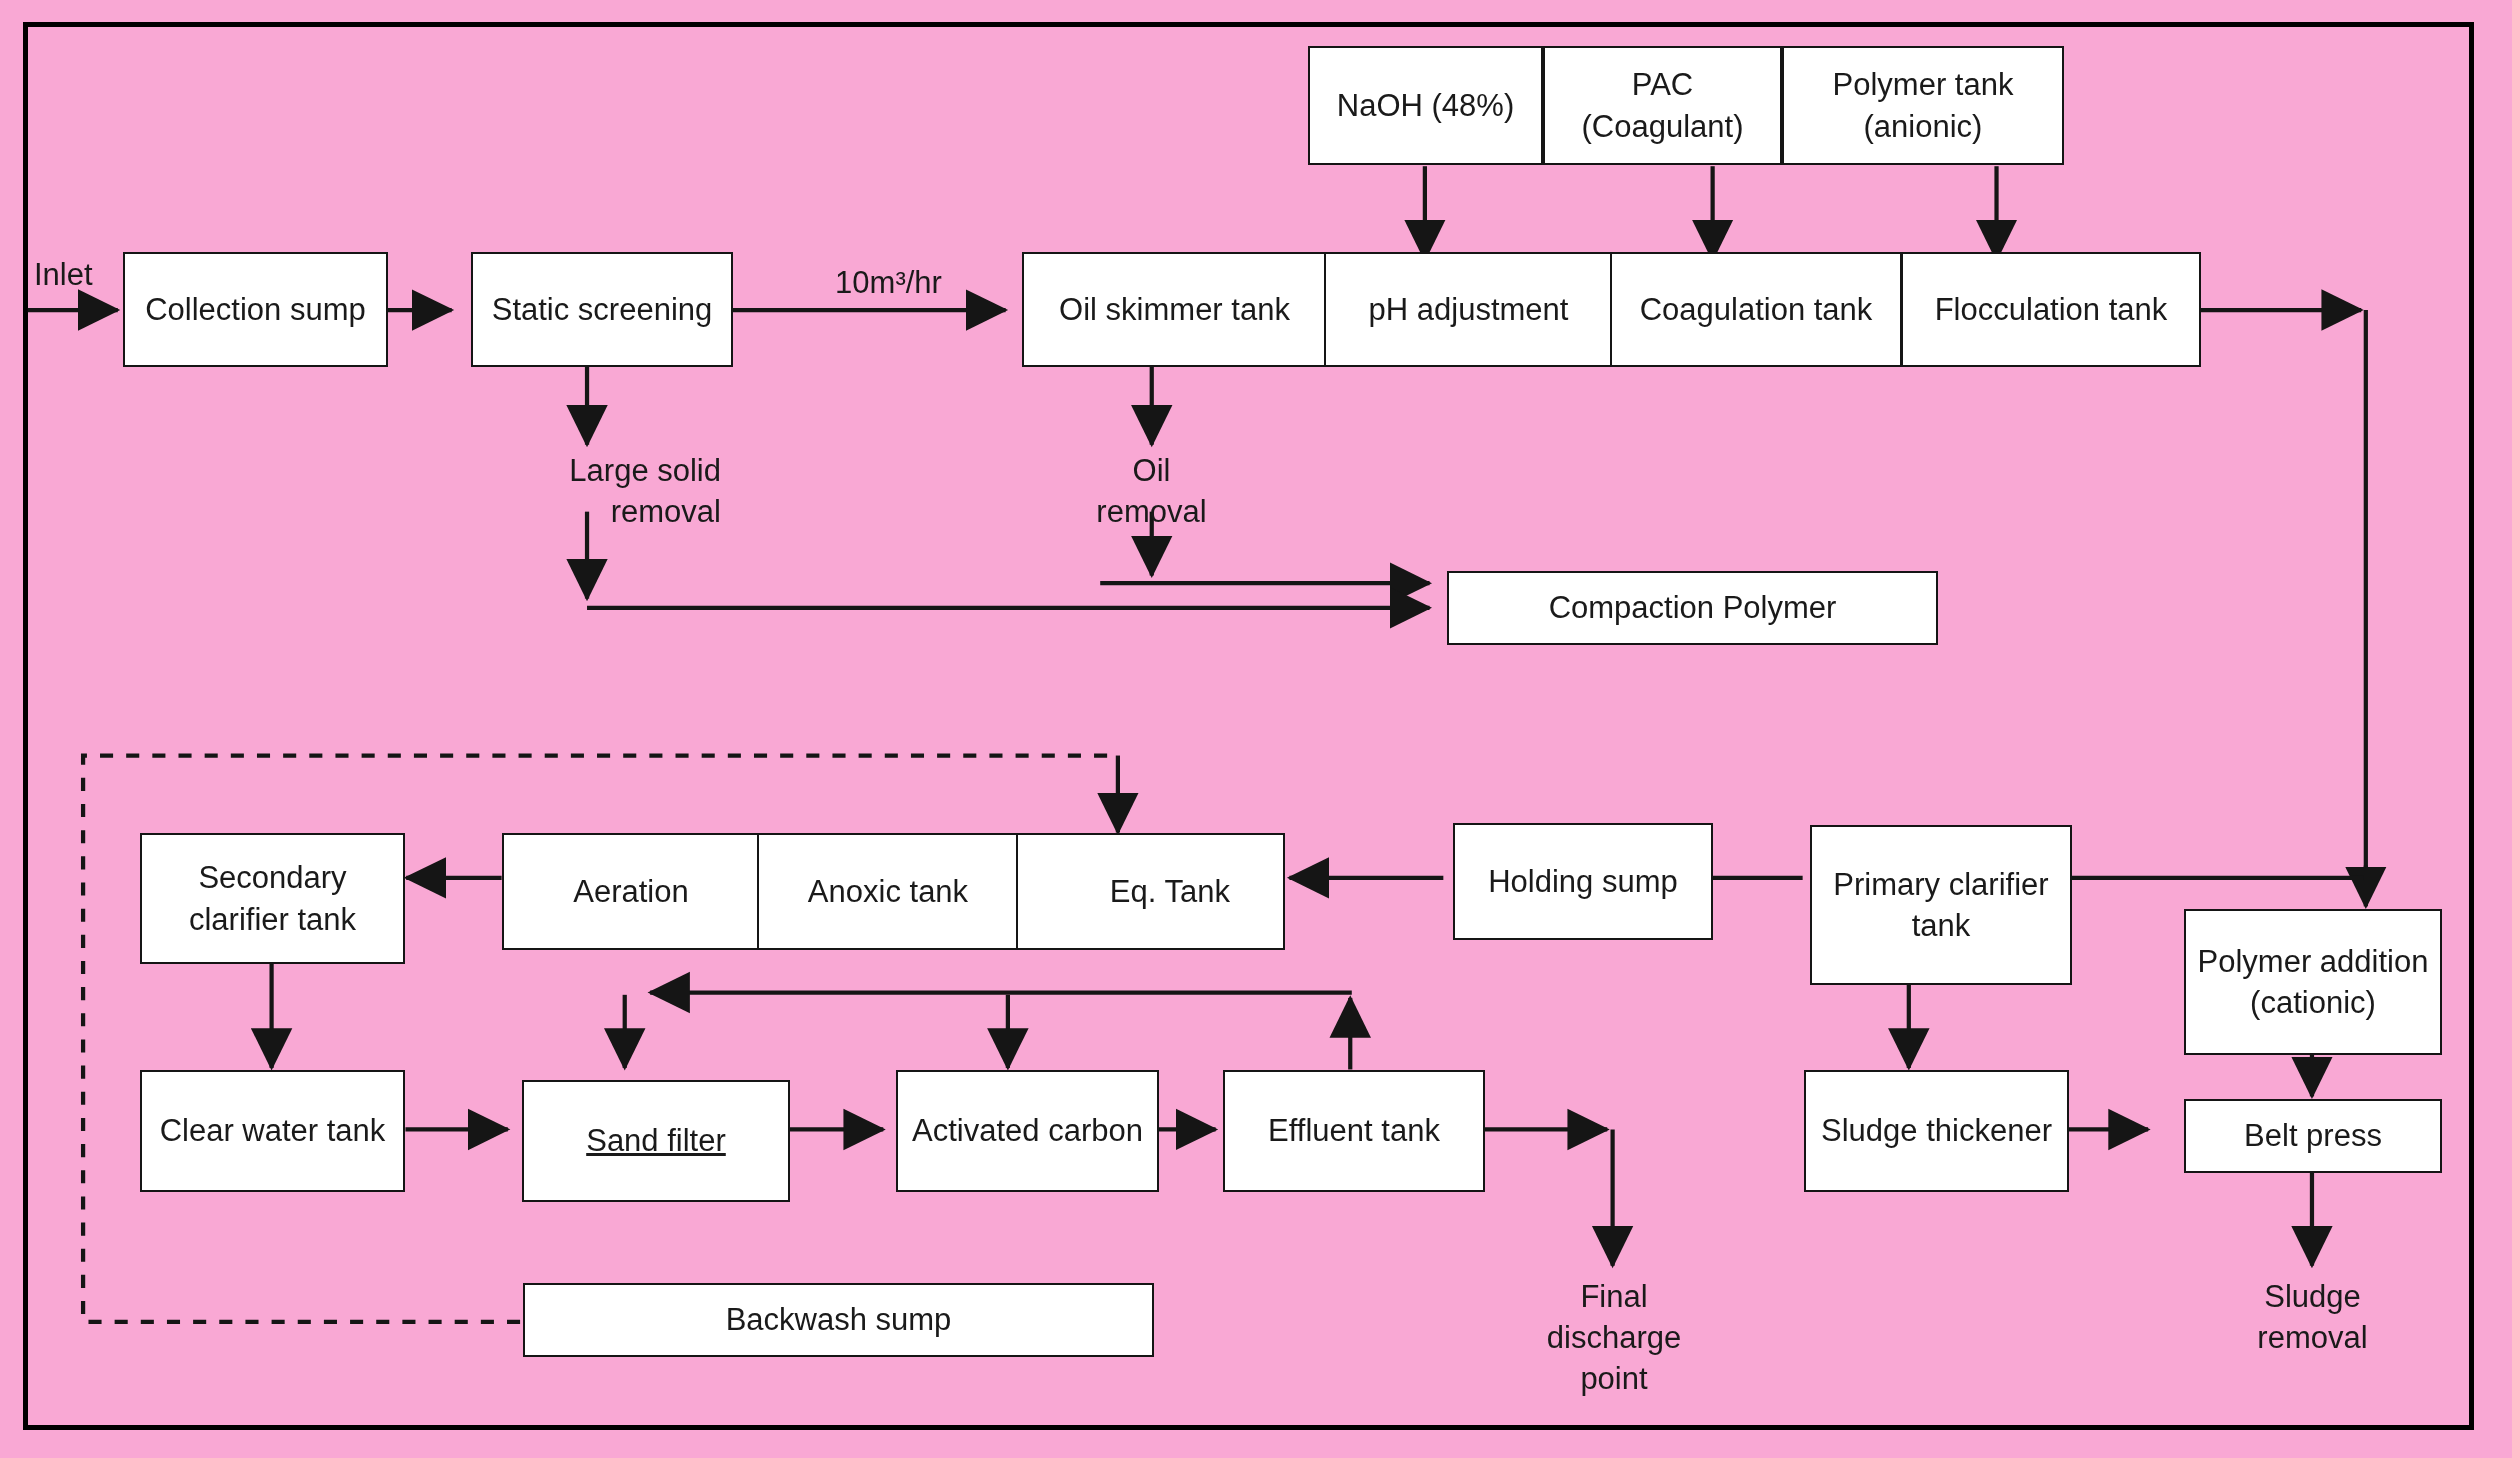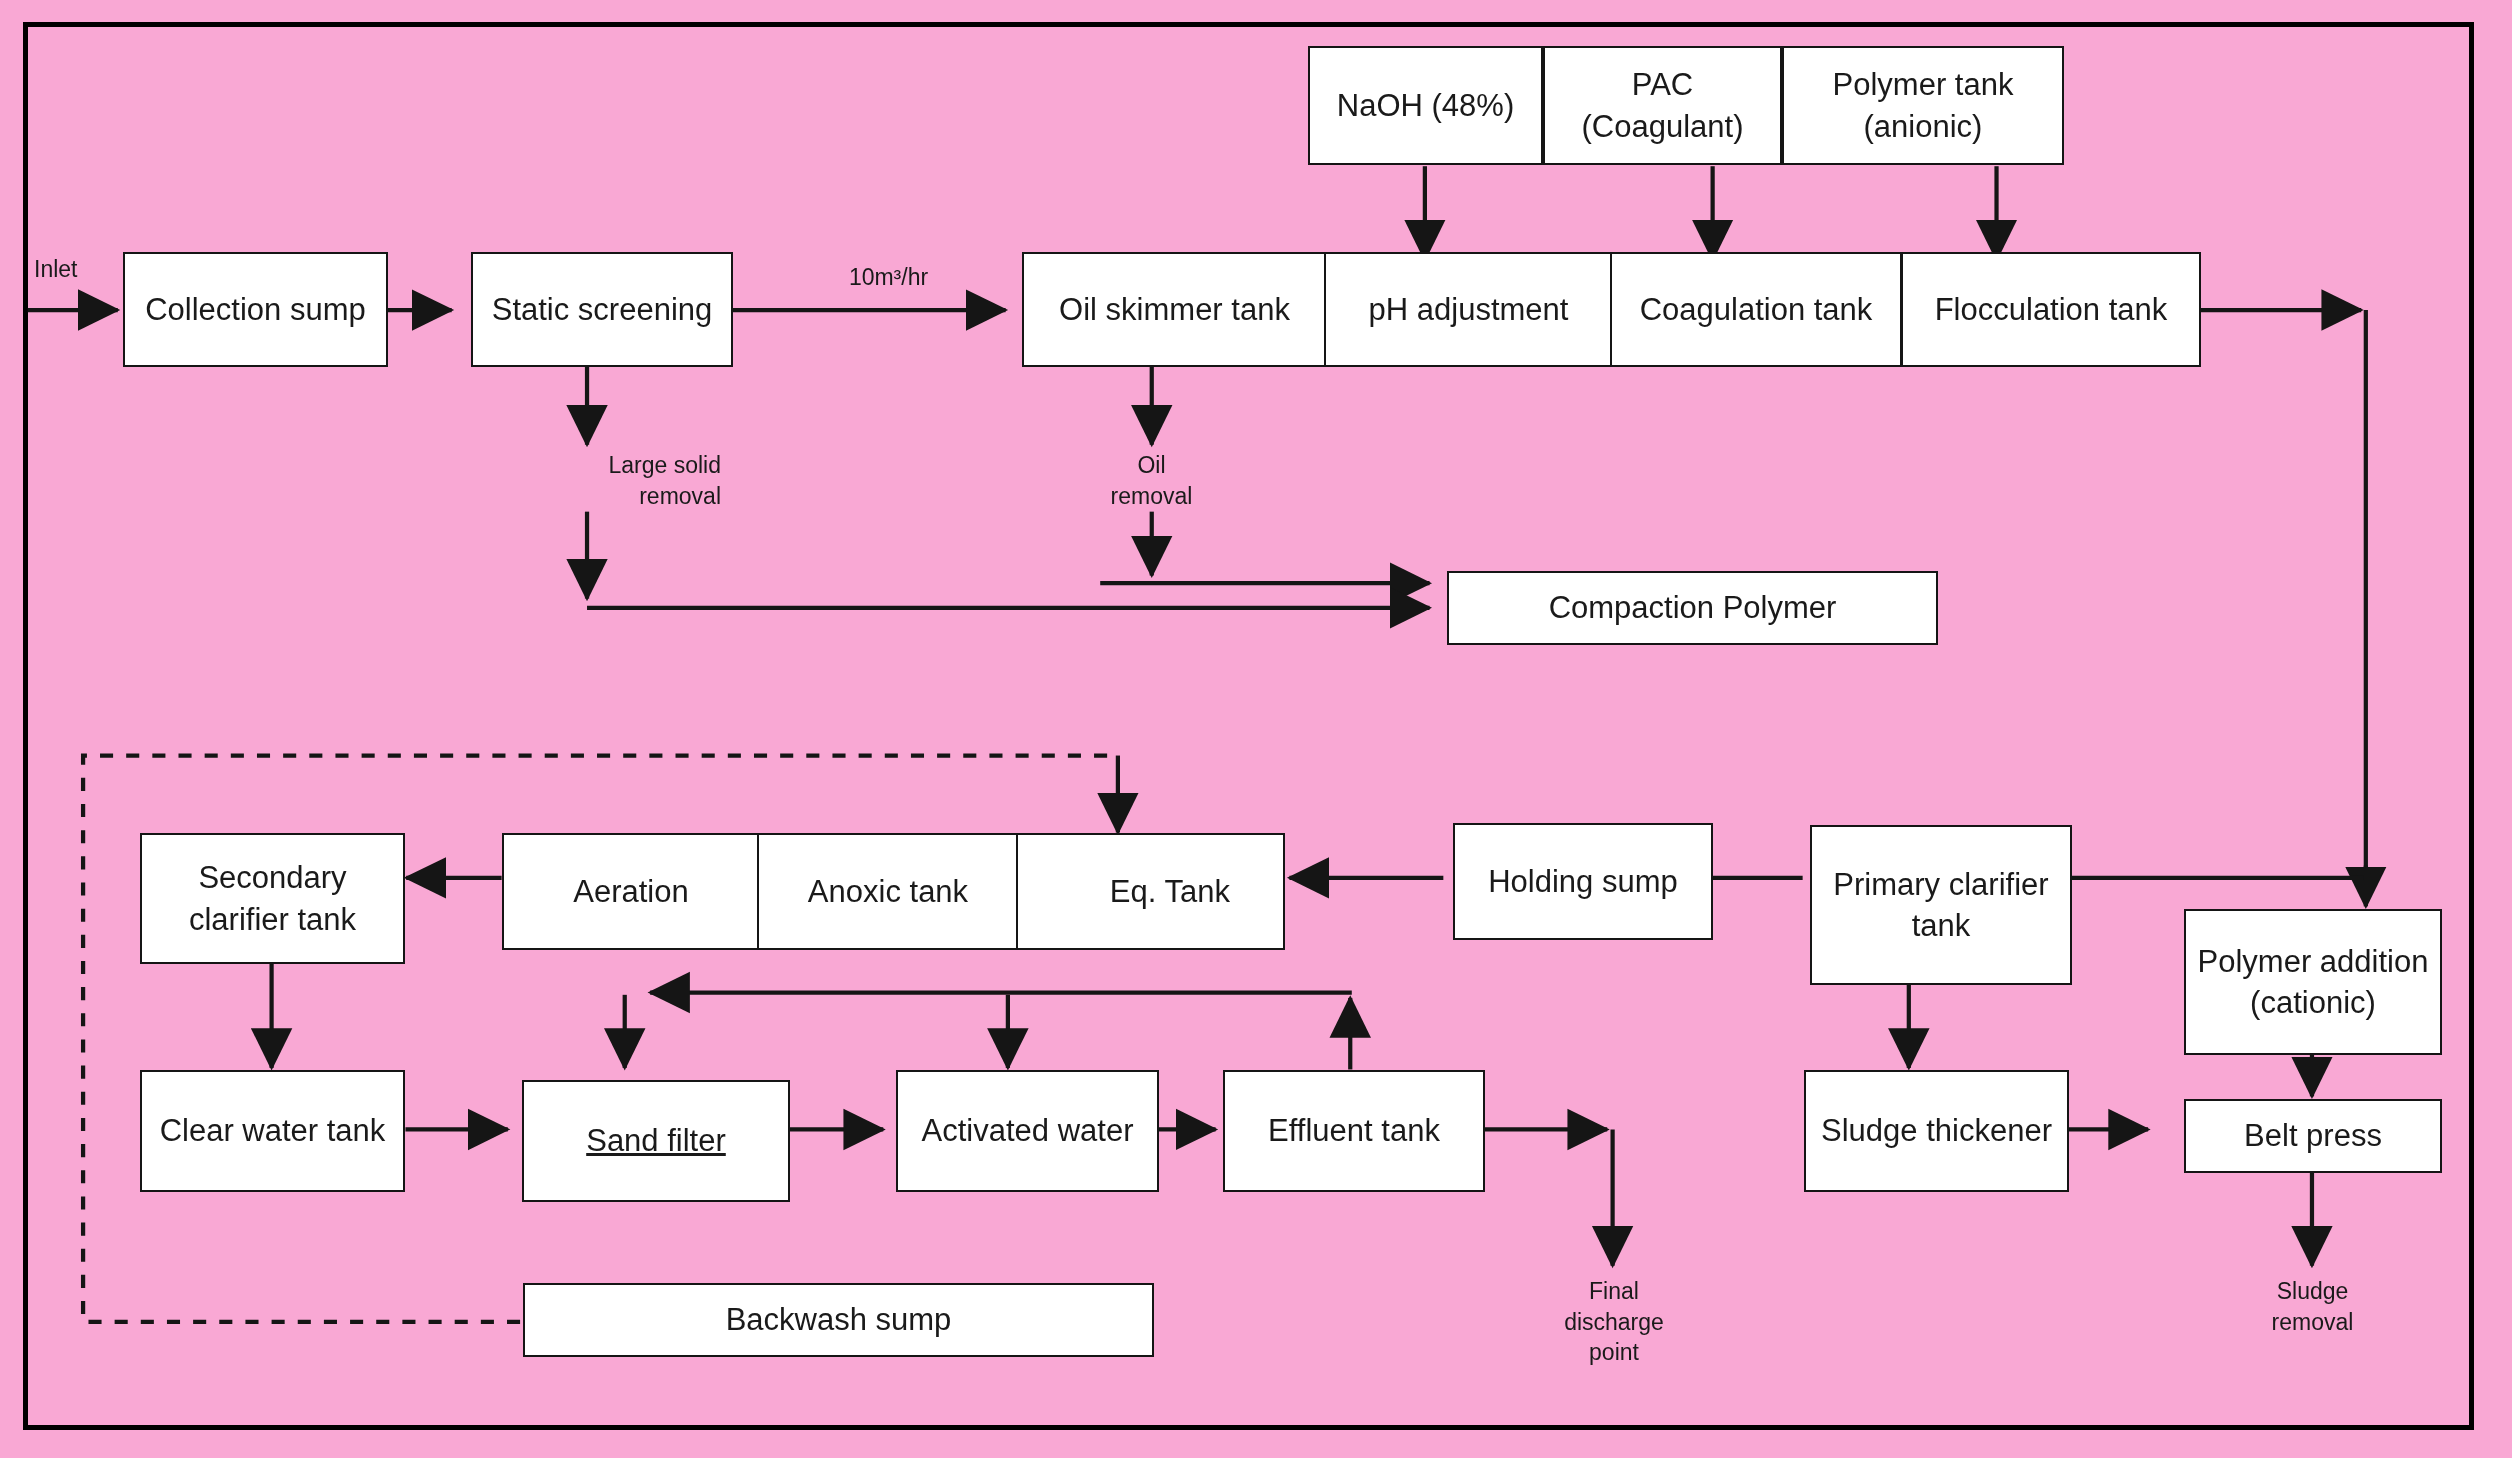--- a/index.html
+++ b/index.html
@@ -44,21 +44,21 @@
     line-height: 1.33;
     color: #1a1a1a;
     font-size: 31px;
     padding: 3.1px 6.2px;
   }
   .label {
     position: absolute;
     text-align: center;
     line-height: 1.33;
     color: #1a1a1a;
-    font-size: 23px;
+    font-size: 31px;
     white-space: pre-line;
   }
   .label.left { text-align: left; }
 </style>
 </head>
 <body>
 
 <div id="canvas">
 
   <div id="outer-border"></div>
@@ -168,21 +168,21 @@
 clarifier
 tank</div>
   <div class="node" style="left:2184px; top:909px; width:258px; height:146px;">Polymer
 addition
 (cationic)</div>
 
   <div class="node" style="left:140px; top:1070px; width:265px; height:122px;">Clear
 water tank</div>
   <div class="node" style="left:522px; top:1080px; width:268px; height:122px;text-decoration:underline;">Sand filter</div>
   <div class="node" style="left:896px; top:1070px; width:263px; height:122px;">Activated
-water</div>
+carbon</div>
   <div class="node" style="left:1223px; top:1070px; width:262px; height:122px;">Effluent
 tank</div>
 
   <div class="node" style="left:1804px; top:1070px; width:265px; height:122px;">Sludge
 thickener</div>
   <div class="node" style="left:2184px; top:1099px; width:258px; height:74px;">Belt press</div>
 
   <div class="node" style="left:523px; top:1283px; width:631px; height:74px;">Backwash sump</div>
 
   <div class="label left" style="left:34px; top:254px; width:108px;">Inlet</div>

